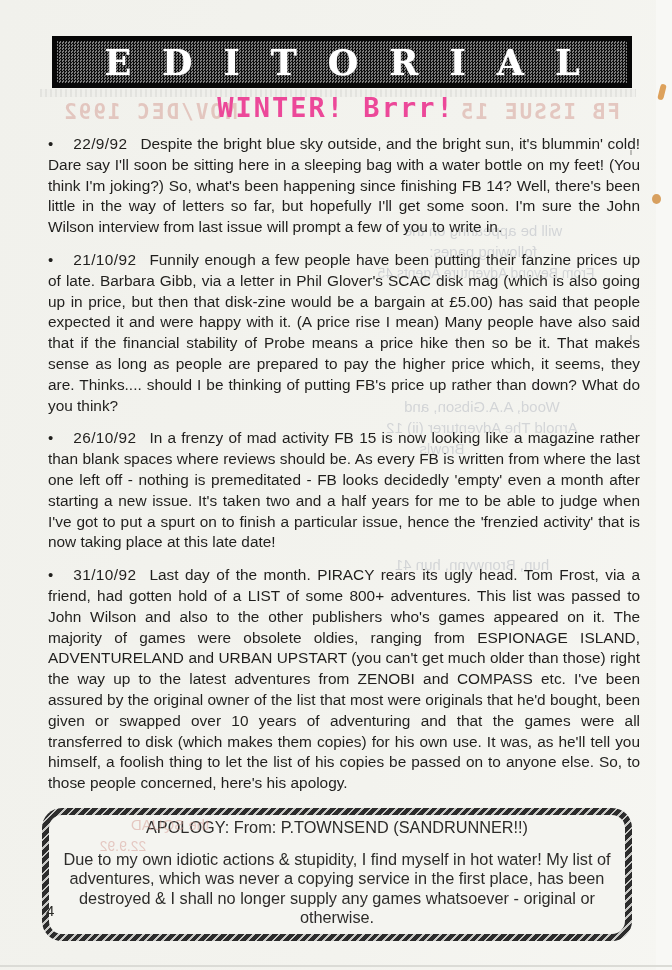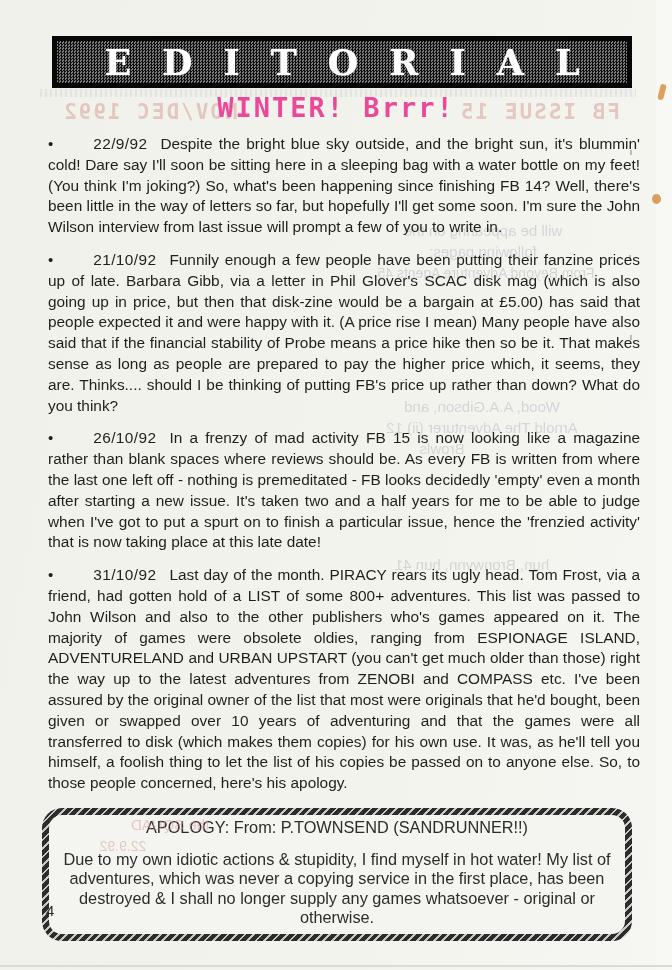--- a/index.html
+++ b/index.html
@@ -56,21 +56,21 @@
   .g-l8{top:816px;left:70px;width:200px;text-align:center;font-size:15px;z-index:6;}
   .g-l9{top:838px;left:58px;width:130px;text-align:center;font-size:14px;z-index:6;}
 
   
   .content{position:absolute;left:48px;top:134px;width:592px;z-index:3;}
   .entry{
     margin:0 0 12px 0;text-align:justify;
     font-size:15.4px;line-height:20.8px;color:#201f1d;
   }
   .entry .bullet{margin-right:20px;font-size:15px;}
-  .entry .date{margin-right:13px;letter-spacing:.4px;margin-left:20px;}
+  .entry .date{margin-right:13px;letter-spacing:.4px;}
 
   
   .apology-rope{
     position:absolute;left:42px;top:808px;width:590px;box-sizing:border-box;z-index:4;
     padding:7px;border-radius:20px;
     background:repeating-linear-gradient(135deg,#2c2c2c 0 4px,#c9c9c6 4px 6px);
   }
   .apology-inner{
     background:#f4f4f0;border-radius:13px;padding:3px 12px 6px;text-align:center;
     color:#2d2c2a;

